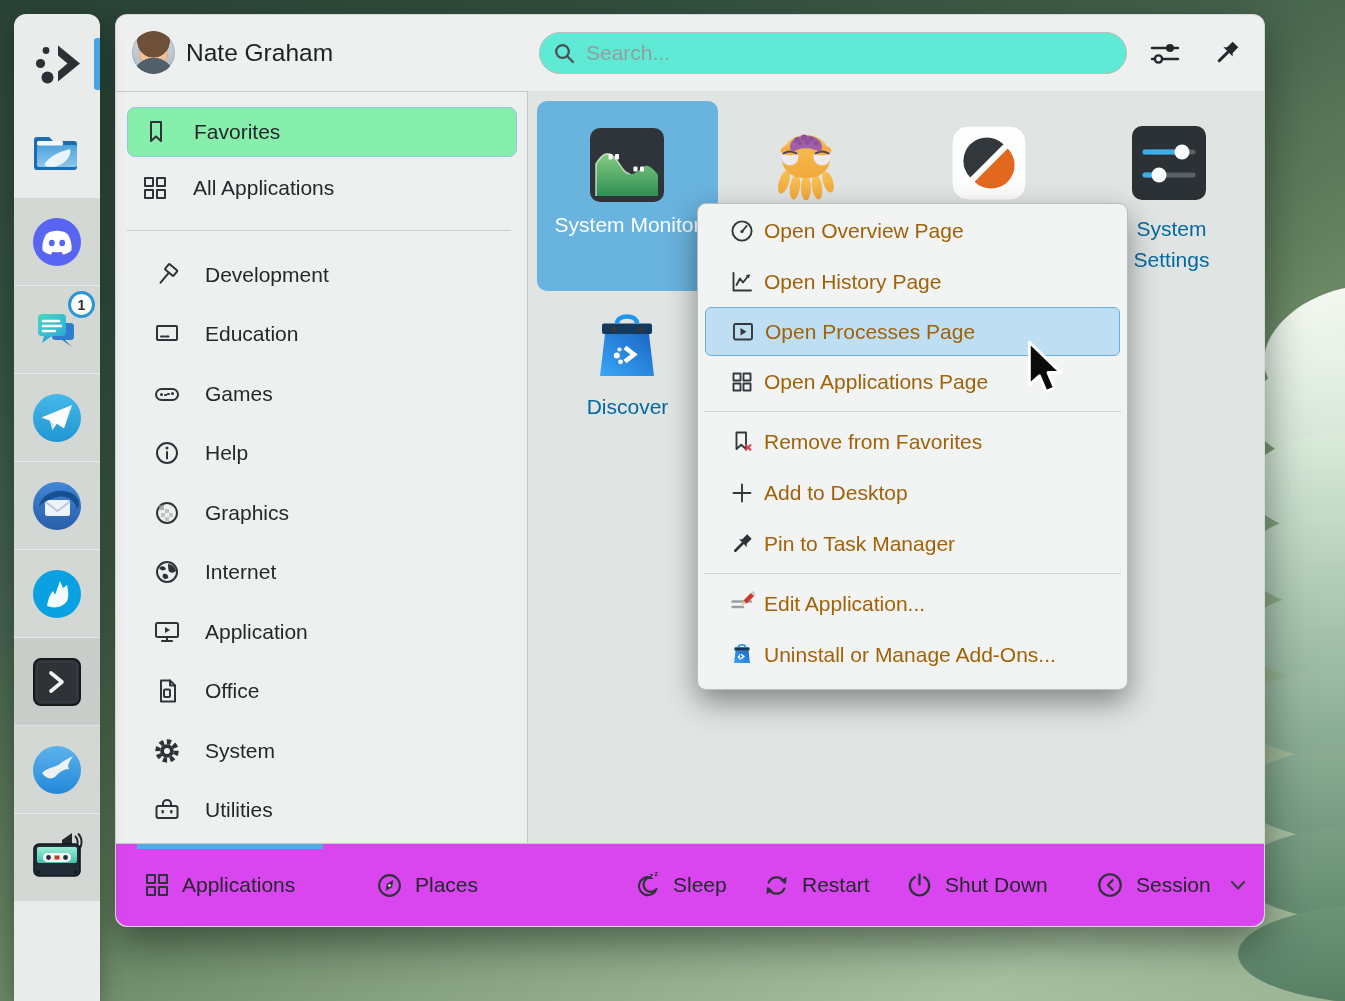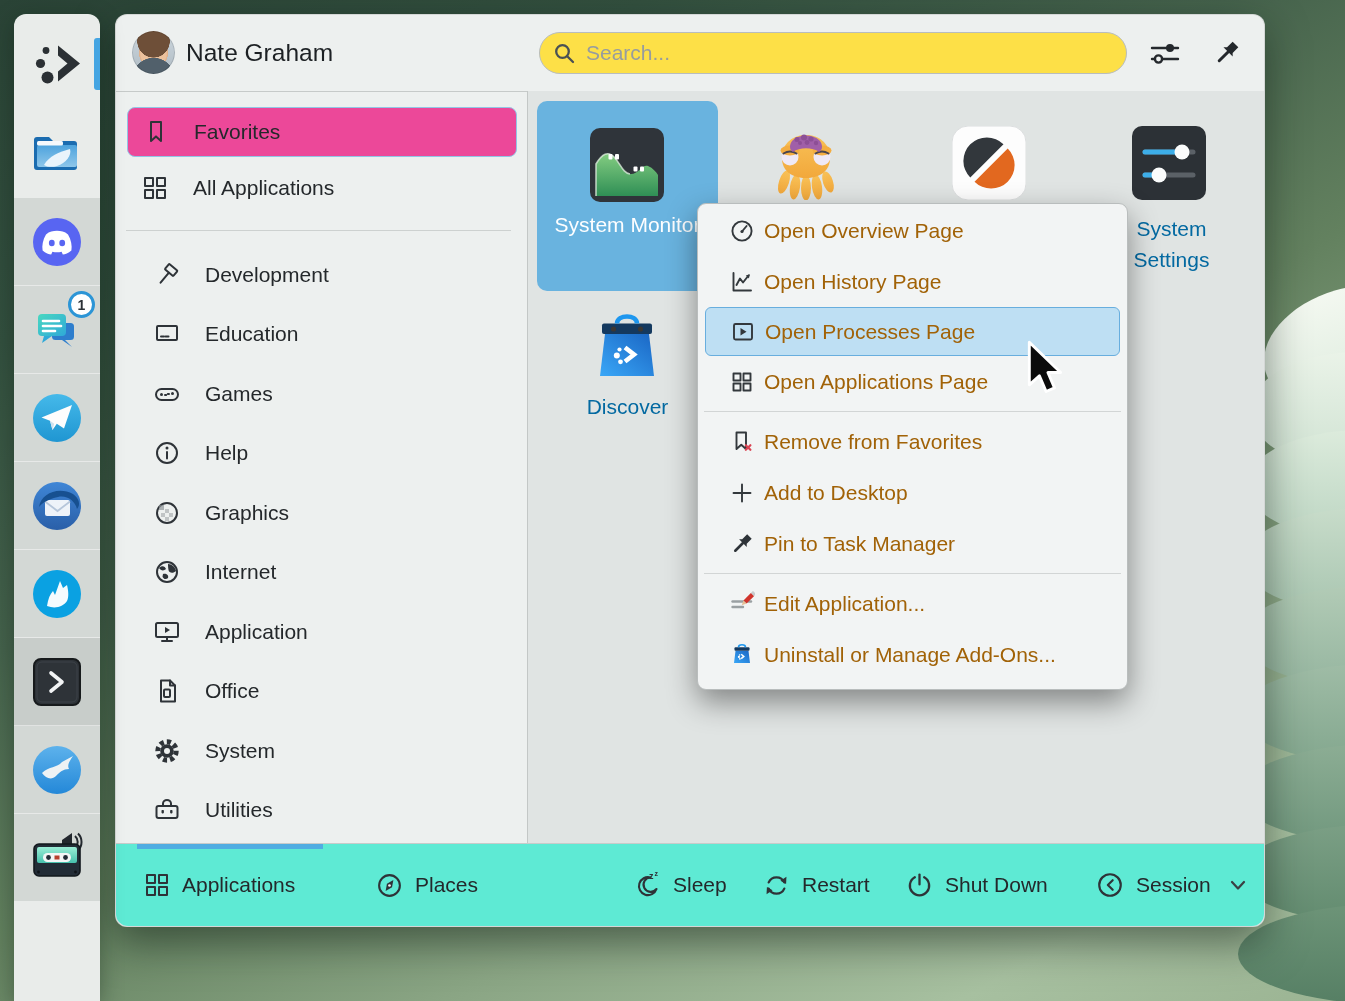--- a/index.html
+++ b/index.html
@@ -27,42 +27,42 @@
   .avatar{position:absolute;left:16px;top:16px;width:43px;height:43px;border-radius:50%;
     background:
       radial-gradient(circle at 50% 112%, #51606b 0 40%, transparent 41%),
       radial-gradient(circle at 50% 24%, #6e4f38 0 41%, transparent 42%),
       radial-gradient(circle at 50% 52%, #ecc19c 0 41%, #e0ae87 46%, transparent 47%),
       linear-gradient(#ccd6dd,#b0bcc4);
     box-shadow:inset 0 0 0 1px rgba(0,0,0,.12);}
   .uname{position:absolute;left:70px;top:0;height:76px;display:flex;align-items:center;font-size:24.5px;color:#1d2124;}
   .search{position:absolute;left:423px;top:17px;width:588px;height:42px;}
   .search input{width:100%;height:100%;box-sizing:border-box;border:1px solid #b9bdbd;border-radius:21px;
-    background:#fde047;padding:0 16px 0 46px;font-size:21px;font-family:"Liberation Sans",sans-serif;color:#232629;outline:none;}
+    background:#5eead4;padding:0 16px 0 46px;font-size:21px;font-family:"Liberation Sans",sans-serif;color:#232629;outline:none;}
   .search input::placeholder{color:#979c9e;}
   .mag{position:absolute;left:14px;top:10px;}
   .hbtn{position:absolute;top:0;height:76px;display:flex;align-items:center;}
   
   .wbody{position:absolute;left:0;top:76px;right:0;bottom:82px;}
   .sidebar{position:absolute;left:0;top:0;width:412px;height:100%;border-right:1px solid #c3c7c6;box-sizing:border-box;}
   .srow{position:absolute;left:11px;width:390px;height:50px;display:flex;align-items:center;padding-left:14px;box-sizing:border-box;border-radius:8px;}
-  .srow.sel{background:#ec4899;border:1px solid #92c5e5;}
+  .srow.sel{background:#86efac;border:1px solid #92c5e5;}
   .srow .lbl,.cat .lbl{margin-left:24px;font-size:21px;color:#24282b;}
   .srow .lbl{margin-left:24px;}
   .sdiv{position:absolute;left:10px;right:16px;top:139px;border-top:1px solid #cdd1d0;}
   .cats{position:absolute;left:12px;top:154px;width:100%;}
   .cat{display:flex;align-items:center;height:59.5px;padding-left:25px;}
   .content{position:absolute;left:412px;right:0;top:0;bottom:0;background:#e0e4e3;}
   .tile{position:absolute;border-radius:10px;}
   .tile.sel{background:#69b3df;}
   .tlabel{position:absolute;text-align:center;font-size:21px;line-height:31px;}
   .tlabel.white{color:#fdfeff;}
   .tlabel.dark{color:#0369a1;}
   
-  .wfoot{position:absolute;left:0;right:0;bottom:0;height:82px;background:#5eead4;border-top:1px solid #c7cbca;border-radius:0 0 12px 12px;}
+  .wfoot{position:absolute;left:0;right:0;bottom:0;height:82px;background:#d946ef;border-top:1px solid #c7cbca;border-radius:0 0 12px 12px;}
   .tabind{position:absolute;left:21px;top:0;width:186px;height:5px;background:#50ade2;}
   .fitem{position:absolute;top:0;height:82px;display:flex;align-items:center;gap:12px;font-size:21px;color:#24282b;}
   
   .menu{position:absolute;left:697px;top:203px;width:431px;background:#f2f4f4;border:1px solid #b9bdbd;
     border-radius:9px;box-shadow:0 12px 30px rgba(0,0,0,.42);z-index:5;box-sizing:border-box;padding:1px 0 9px 0;}
   .mitem{height:51px;display:flex;align-items:center;padding-left:31px;font-size:21px;color:#a16207;}
   .mitem .ml{margin-left:9px;}
   .mitem.hl{margin:0 7px;padding-left:24px;height:47px;background:#bedff3;border:1px solid #68aede;border-radius:6px;
     box-sizing:content-box;}
   .msep{height:9px;position:relative;}

